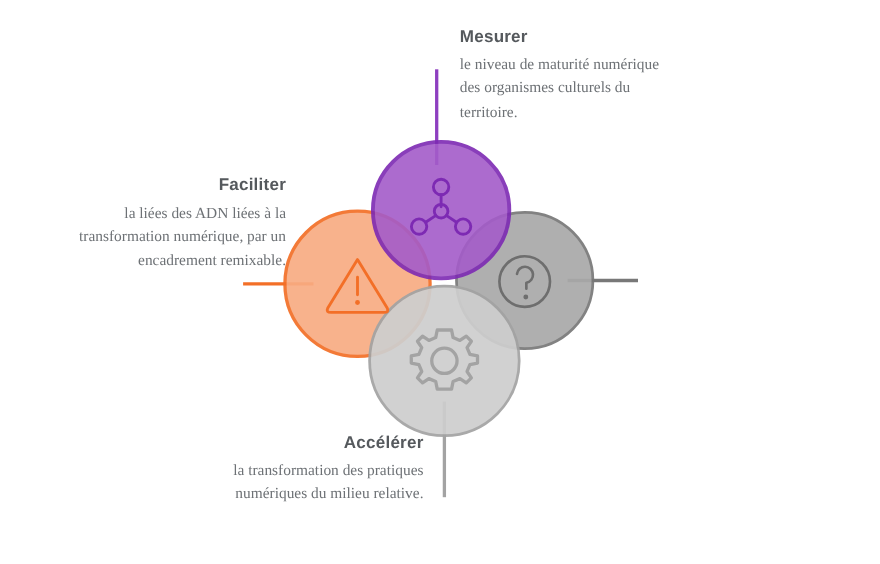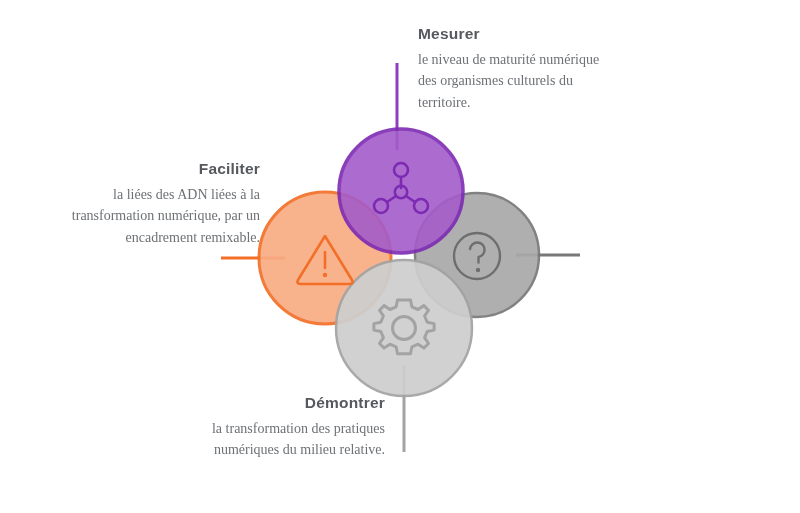--- a/index.html
+++ b/index.html
@@ -136,15 +136,15 @@
 
 <div class="label-block" id="block-faciliter">
   <p class="label-title">Faciliter</p>
   <p class="label-body">la liées des ADN liées à la transformation numérique, par un encadrement remixable.</p>
 </div>
 
 <div class="label-block" id="block-demontrer">
 </div>
 
 <div class="label-block" id="block-accelerer">
-  <p class="label-title">Démontrer</p>
+  <p class="label-title">Accélérer</p>
   <p class="label-body">la transformation des pratiques numériques du milieu relative.</p>
 </div>
 
 </body></html>

